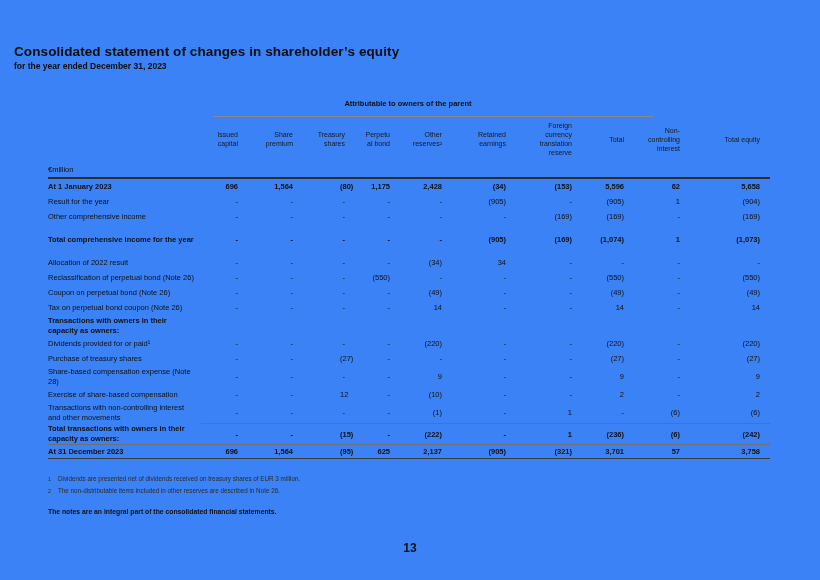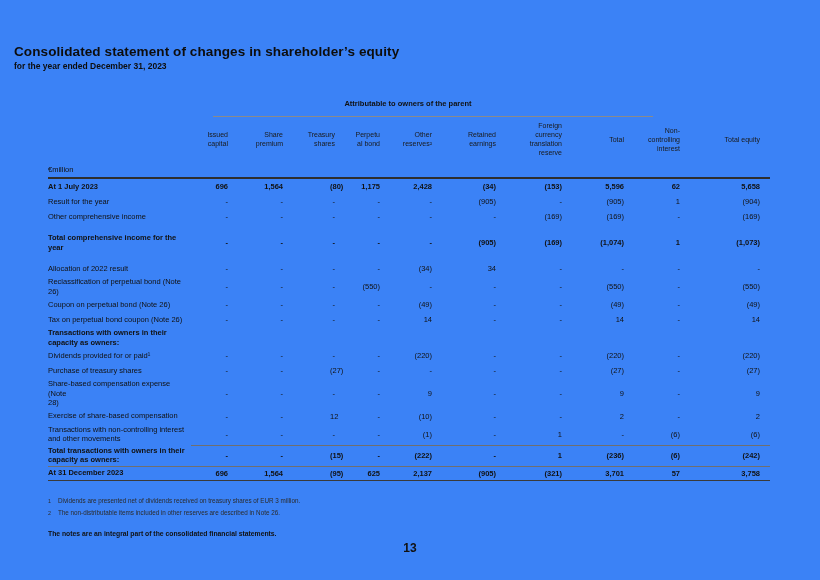--- a/index.html
+++ b/index.html
@@ -74,21 +74,21 @@
   .row .values {
     display: flex;
     align-items: center;
     align-self: stretch;
     padding-right: 10px;
   }
   .row.bold { font-weight: 700; }
   .cell { text-align: right; }
   .c0 { width: 37px; } .c1 { width: 55px; } .c2 { width: 52px; padding-left: 47px; }
   .c3 { width: 45px; } .c4 { width: 52px; } .c5 { width: 64px; }
-  .c6 { width: 66px; } .c7 { width: 62px; } .c8 { width: 56px; }
+  .c6 { width: 66px; } .c7 { width: 52px; } .c8 { width: 56px; }
   .c9 { width: 80px; }
   .spacer { height: 8px; }
   .rule-top-values .values { border-top: 1px solid #6f6f6f; }
   .rule-top-bottom-full { border-top: 1px solid #6f6f6f; border-bottom: 1.5px solid #3a3a3a; gap: 43px; }
   
   .footnotes { margin: 8px 0 0 48px; }
   .footnote {
     display: flex;
     align-items: baseline;
     font-size: 6.3px;
@@ -175,21 +175,21 @@
           </div>
         </div>
     </div>
 
     <div class="unit-row">
       <span>€million</span>
     </div>
 
     <div id="table-body">
         <div class="row bold">
-          <div class="label">At 1 July 2023</div>
+          <div class="label">At 1 January 2023</div>
           <div class="values">
             <div class="cell c0">696</div>
             <div class="cell c1">1,564</div>
             <div class="cell c2">(80)</div>
             <div class="cell c3">1,175</div>
             <div class="cell c4">2,428</div>
             <div class="cell c5">(34)</div>
             <div class="cell c6">(153)</div>
             <div class="cell c7">5,596</div>
             <div class="cell c8">62</div>

